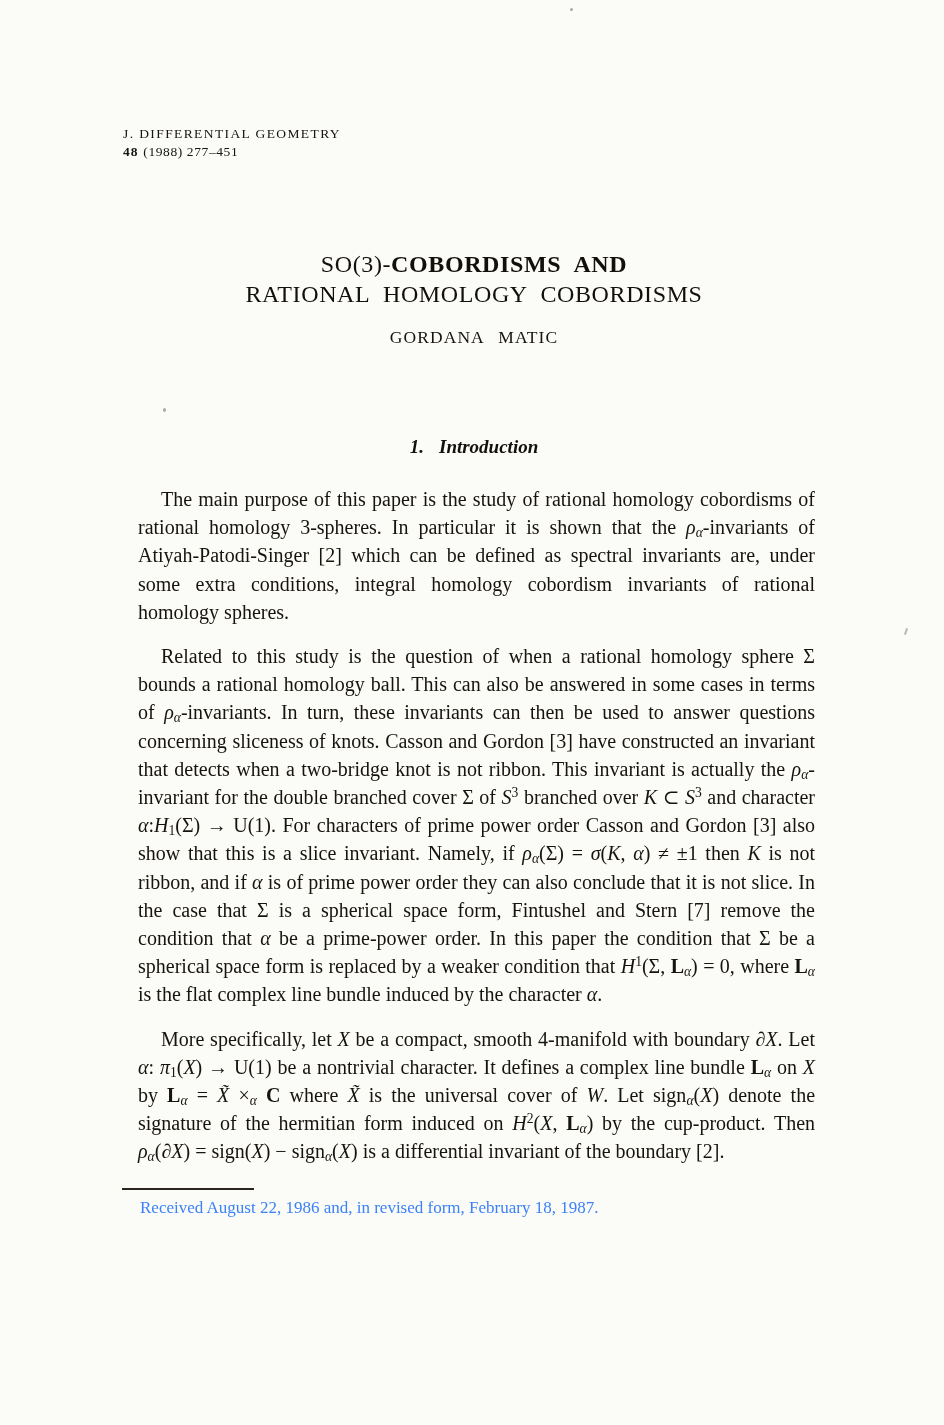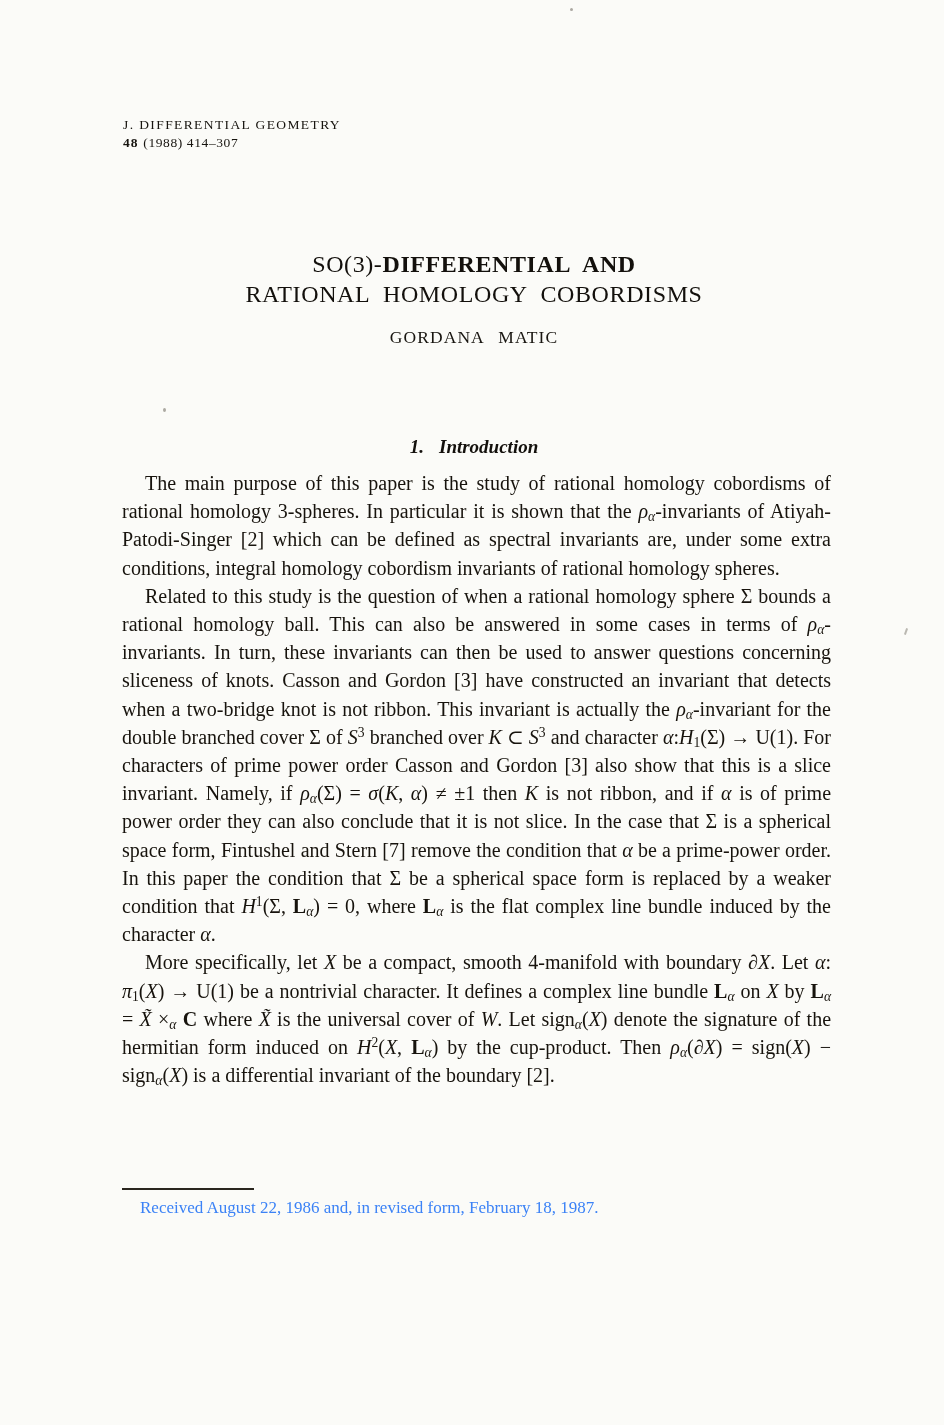--- a/index.html
+++ b/index.html
@@ -14,21 +14,21 @@
     background: #fbfbf8;
     color: #151310;
     font-family: "Liberation Serif", "DejaVu Serif", serif;
     overflow: hidden;
   }
 
   
   .journal-header {
     position: absolute;
     left: 123px;
-    top: 116px;
+    top: 125px;
     font-size: 13.5px;
     line-height: 18px;
     letter-spacing: 1.4px;
     color: #17140f;
   }
   .journal-header .vol { font-weight: bold; letter-spacing: 1px; }
   .journal-header .issue { letter-spacing: 0.6px; }
 
   
   .title-block {
@@ -79,21 +79,21 @@
     position: absolute;
     left: 122px;
     top: 469px;
     width: 709px;
     font-size: 20px;
     line-height: 28.2px;
     text-align: justify;
     color: #17130d;
   }
   .body-text p {
-    margin: 0;
+    margin: 16px;
     text-indent: 23px;
   }
   .body-text sub, .body-text sup {
     font-size: 68%;
     line-height: 0;
   }
   .body-text sub { vertical-align: -0.25em; }
   .body-text sup { vertical-align: 0.55em; }
 
   
@@ -126,25 +126,25 @@
   .speck.s2 { left: 163px; top: 408px; width: 3px; height: 4px; }
   .speck.s3 { left: 905px; top: 628px; width: 2px; height: 7px; transform: rotate(20deg); border-radius: 1px; opacity: 0.45; }
 </style>
 </head>
 <body>
 
 <div class="page">
 
   <div class="journal-header">
     <div>J. DIFFERENTIAL GEOMETRY</div>
-    <div><span class="vol">48</span> <span class="issue">(1988) 414–307</span></div>
+    <div><span class="vol">48</span> <span class="issue">(1988) 277–451</span></div>
   </div>
 
   <h1 class="title-block">
-    <span class="title-line1">SO(3)-<b>DIFFERENTIAL AND</b></span><br>
+    <span class="title-line1">SO(3)-<b>COBORDISMS AND</b></span><br>
     <span class="title-line2">RATIONAL HOMOLOGY COBORDISMS</span>
   </h1>
 
   <div class="author">GORDANA MATIC</div>
 
   <h2 class="section-heading">
     <span class="sec-num">1.</span><span class="sec-title">Introduction</span>
   </h2>
 
   <div class="body-text">

